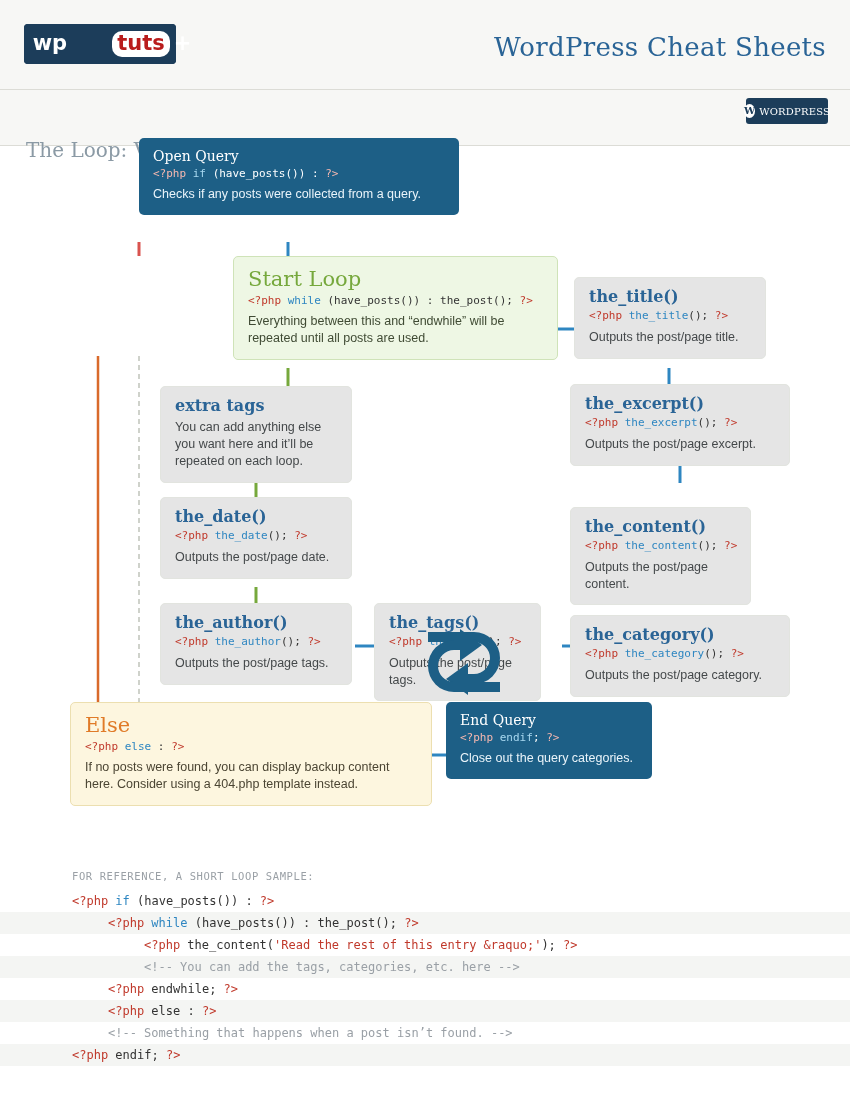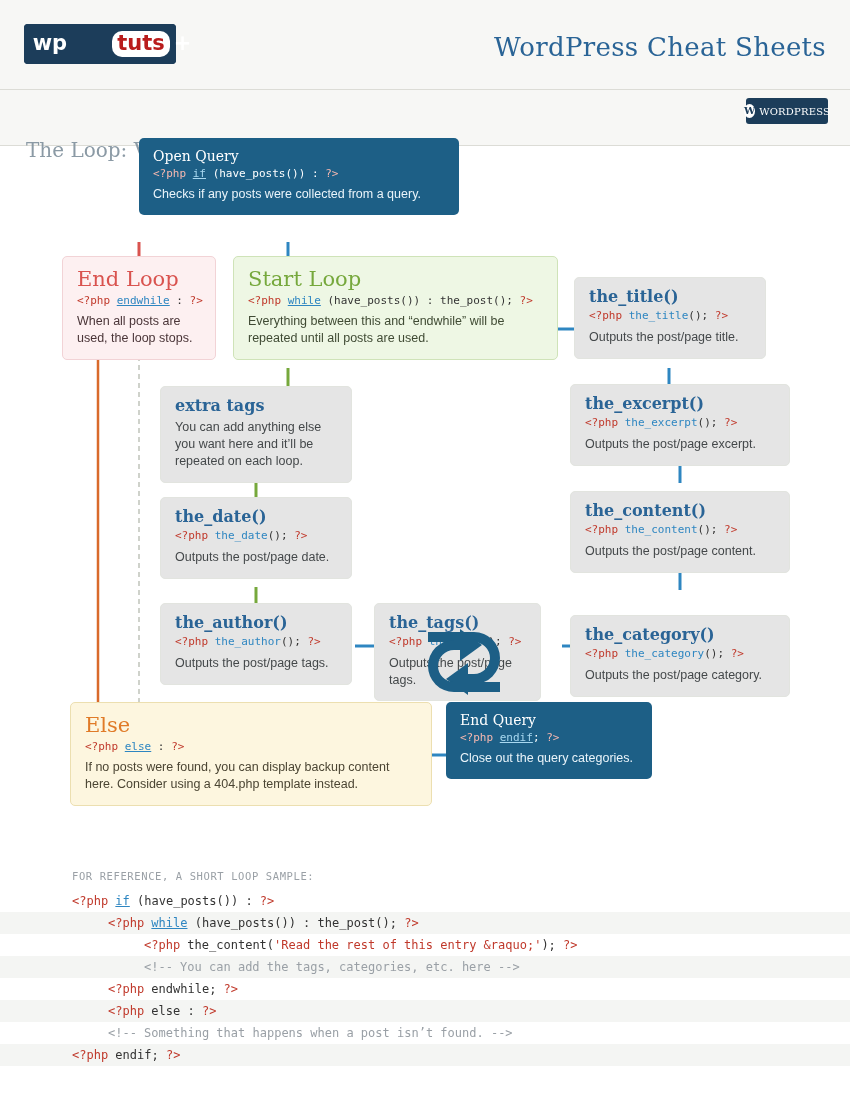--- a/index.html
+++ b/index.html
@@ -144,21 +144,21 @@
     white-space: nowrap;
   }
   .node .n-desc {
     font-size: 12.5px;
     line-height: 1.35;
     margin: 0;
   }
 
   
   .t-php { color: #c0392b; }
-  .t-kw  { color: #2e86c1; text-decoration: underline; }
+  .t-kw  { color: #2e86c1; }
   .t-fn  { color: #2e86c1; }
   .t-pl  { color: #333333; }
   .t-str { color: #c0392b; }
   .t-com { color: #9aa0a6; }
 
   
   .node.blue {
     background: #1d5f86;
     color: #ffffff;
   }
@@ -283,25 +283,20 @@
 
     <line x1="558" y1="183" x2="574" y2="183" stroke="#2e86c1" stroke-width="3"></line>
   </svg>
 
   <div class="node blue" style="left:139px; top:-8px; width:320px;">
     <div class="n-title">Open Query</div>
     <div class="n-code"><span class="t-php">&lt;?php</span> <span class="t-kw">if</span> <span class="t-pl">(have_posts()) : </span><span class="t-php">?&gt;</span></div>
     <div class="n-desc">Checks if any posts were collected from a query.</div>
   </div>
 
-  <div class="node pink" style="left:62px; top:110px; width:154px;">
-    <div class="n-title">End Loop</div>
-    <div class="n-code"><span class="t-php">&lt;?php</span> <span class="t-kw">endwhile</span><span class="t-pl"> : </span><span class="t-php">?&gt;</span></div>
-    <div class="n-desc">When all posts are used, the loop stops.</div>
-  </div>
 
   <div class="node green" style="left:233px; top:110px; width:325px;">
     <div class="n-title">Start Loop</div>
     <div class="n-code"><span class="t-php">&lt;?php</span> <span class="t-kw">while</span> <span class="t-pl">(have_posts()) : the_post(); </span><span class="t-php">?&gt;</span></div>
     <div class="n-desc">Everything between this and “endwhile” will be repeated until all posts are used.</div>
   </div>
 
   <div class="node grey" style="left:574px; top:131px; width:192px;">
     <div class="n-title">the_title()</div>
     <div class="n-code"><span class="t-php">&lt;?php</span> <span class="t-fn">the_title</span><span class="t-pl">(); </span><span class="t-php">?&gt;</span></div>
@@ -318,21 +313,21 @@
     <div class="n-code"><span class="t-php">&lt;?php</span> <span class="t-fn">the_excerpt</span><span class="t-pl">(); </span><span class="t-php">?&gt;</span></div>
     <div class="n-desc">Outputs the post/page excerpt.</div>
   </div>
 
   <div class="node grey" style="left:160px; top:351px; width:192px;">
     <div class="n-title">the_date()</div>
     <div class="n-code"><span class="t-php">&lt;?php</span> <span class="t-fn">the_date</span><span class="t-pl">(); </span><span class="t-php">?&gt;</span></div>
     <div class="n-desc">Outputs the post/page date.</div>
   </div>
 
-  <div class="node grey" style="left:570px; top:345px; width:220px;">
+  <div class="node grey" style="left:570px; top:361px; width:181px;">
     <div class="n-title">the_content()</div>
     <div class="n-code"><span class="t-php">&lt;?php</span> <span class="t-fn">the_content</span><span class="t-pl">(); </span><span class="t-php">?&gt;</span></div>
     <div class="n-desc">Outputs the post/page content.</div>
   </div>
 
   <div class="node grey" style="left:160px; top:457px; width:192px;">
     <div class="n-title">the_author()</div>
     <div class="n-code"><span class="t-php">&lt;?php</span> <span class="t-fn">the_author</span><span class="t-pl">(); </span><span class="t-php">?&gt;</span></div>
     <div class="n-desc">Outputs the post/page tags.</div>
   </div>

